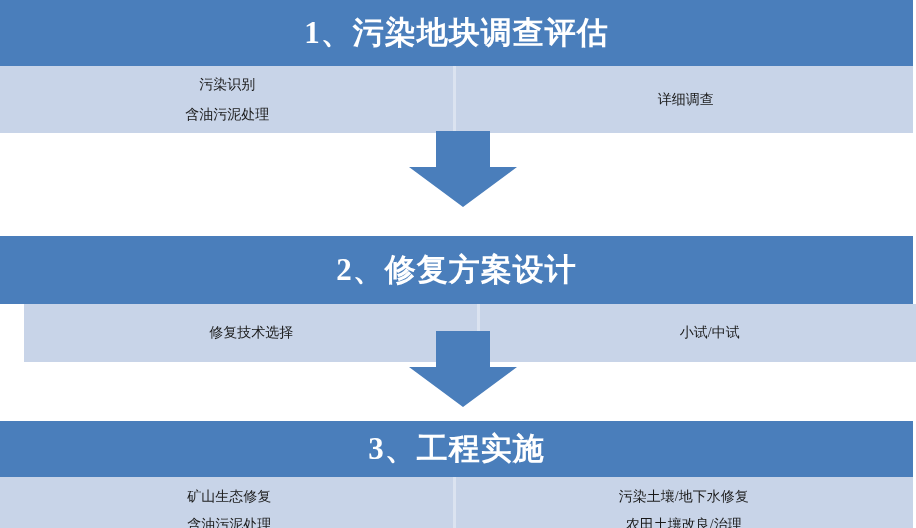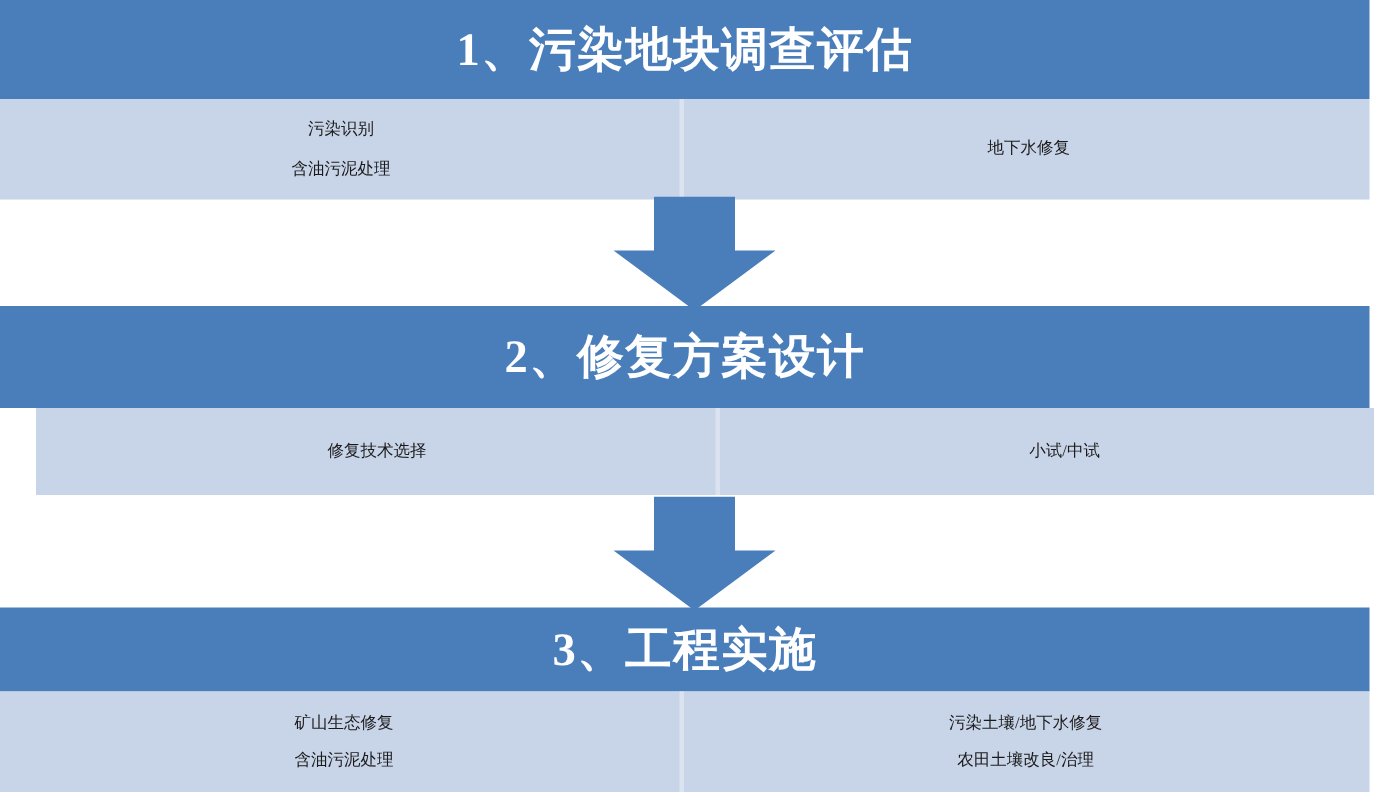--- a/index.html
+++ b/index.html
@@ -74,21 +74,21 @@
     position: absolute;
     top: 0;
     bottom: 0;
     left: 453px;
     width: 3px;
     background: #dbe3f0;
   }
 
   .item-line {
     font-family: "Liberation Serif", "DejaVu Serif", serif;
-    font-size: 11px;
+    font-size: 14px;
     line-height: 1.0;
     color: #1a1a1a;
     white-space: nowrap;
     text-align: center;
   }
 
   
   .arrow {
     position: absolute;
     width: 108px;
@@ -96,25 +96,25 @@
   }
   .arrow svg { display: block; width: 108px; height: 76px; }
 
   
   #stage1 { top: 0px; }
   #stage1 .stage-header { height: 66px; }
   #stage1 .stage-body   { height: 67px; }
   #stage1 .item-line + .item-line { margin-top: 16px; }
 
   #stage2 { top: 204px; }
-  #stage2 .stage-header { height: 68px; }
+  #stage2 .stage-header { height: 68px; margin-top: 32px; }
   #stage2 .stage-body   { height: 58px; margin-left: 24px; }
 
   #stage3 { top: 405px; }
-  #stage3 .stage-header { height: 56px; }
+  #stage3 .stage-header { height: 56px; margin-top: 16px; }
   #stage3 .stage-body   { height: 67px; }
   #stage3 .item-line + .item-line { margin-top: 14px; }
 
   #arrow1 { left: 409px; top: 131px; }
   #arrow2 { left: 409px; top: 331px; }
 </style>
 </head>
 <body>
 
 <div id="flow">
@@ -123,21 +123,21 @@
     <div class="stage-header">
       <span class="stage-title">1、污染地块调查评估</span>
     </div>
     <div class="stage-body">
       <div class="col-divider"></div>
       <div class="stage-col left">
         <div class="item-line">污染识别</div>
         <div class="item-line">含油污泥处理</div>
       </div>
       <div class="stage-col right">
-        <div class="item-line">地下水修复</div>
+        <div class="item-line">详细调查</div>
       </div>
     </div>
   </div>
 
   <div class="arrow" id="arrow1">
     <svg viewBox="0 0 108 76" xmlns="http://www.w3.org/2000/svg">
       <polygon points="27,0 81,0 81,36 108,36 54,76 0,36 27,36" fill="#4a7ebb"></polygon>
     </svg>
   </div>
 

